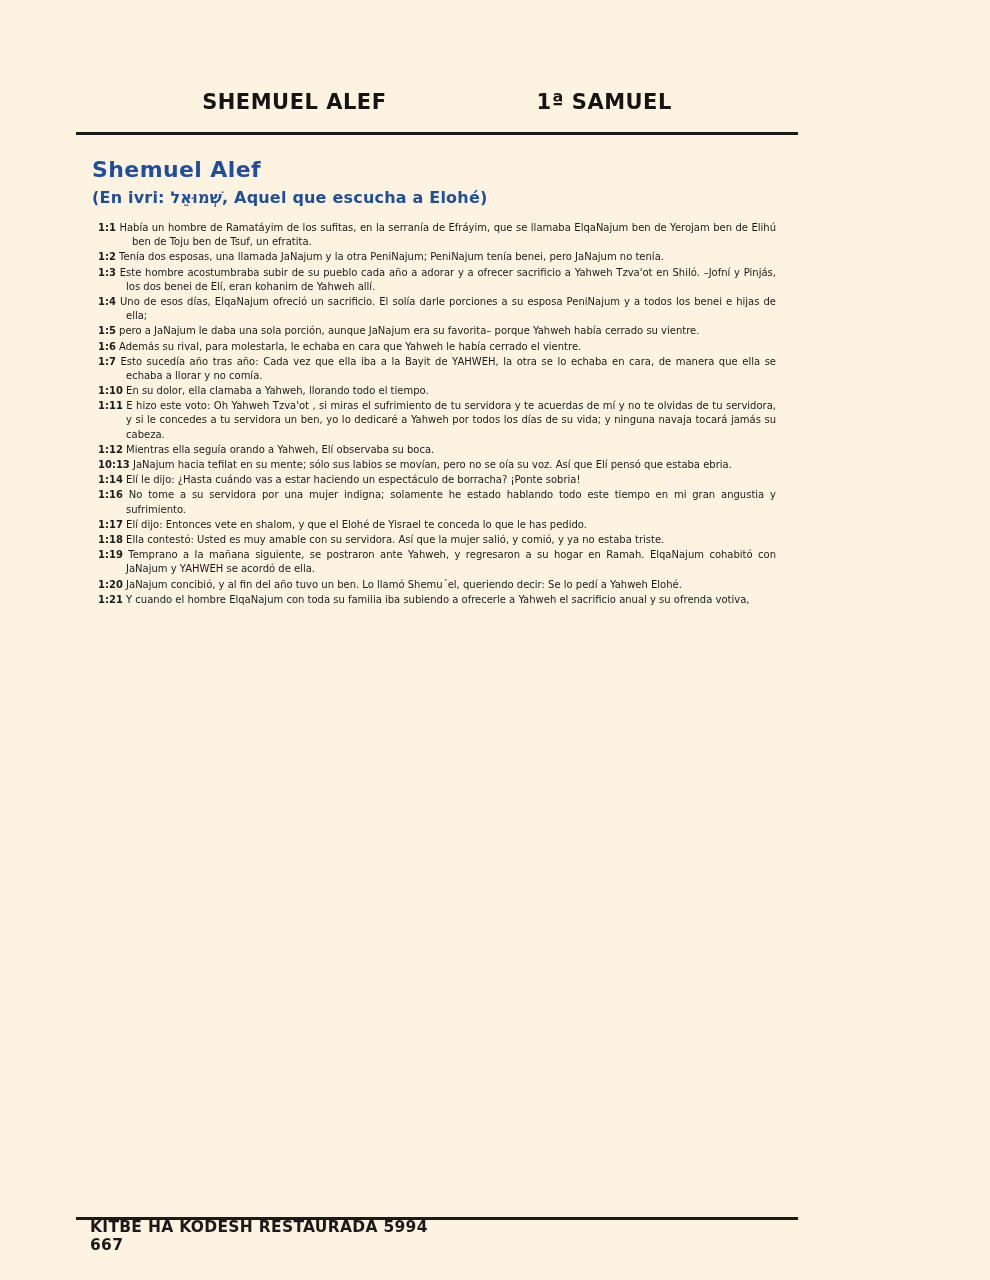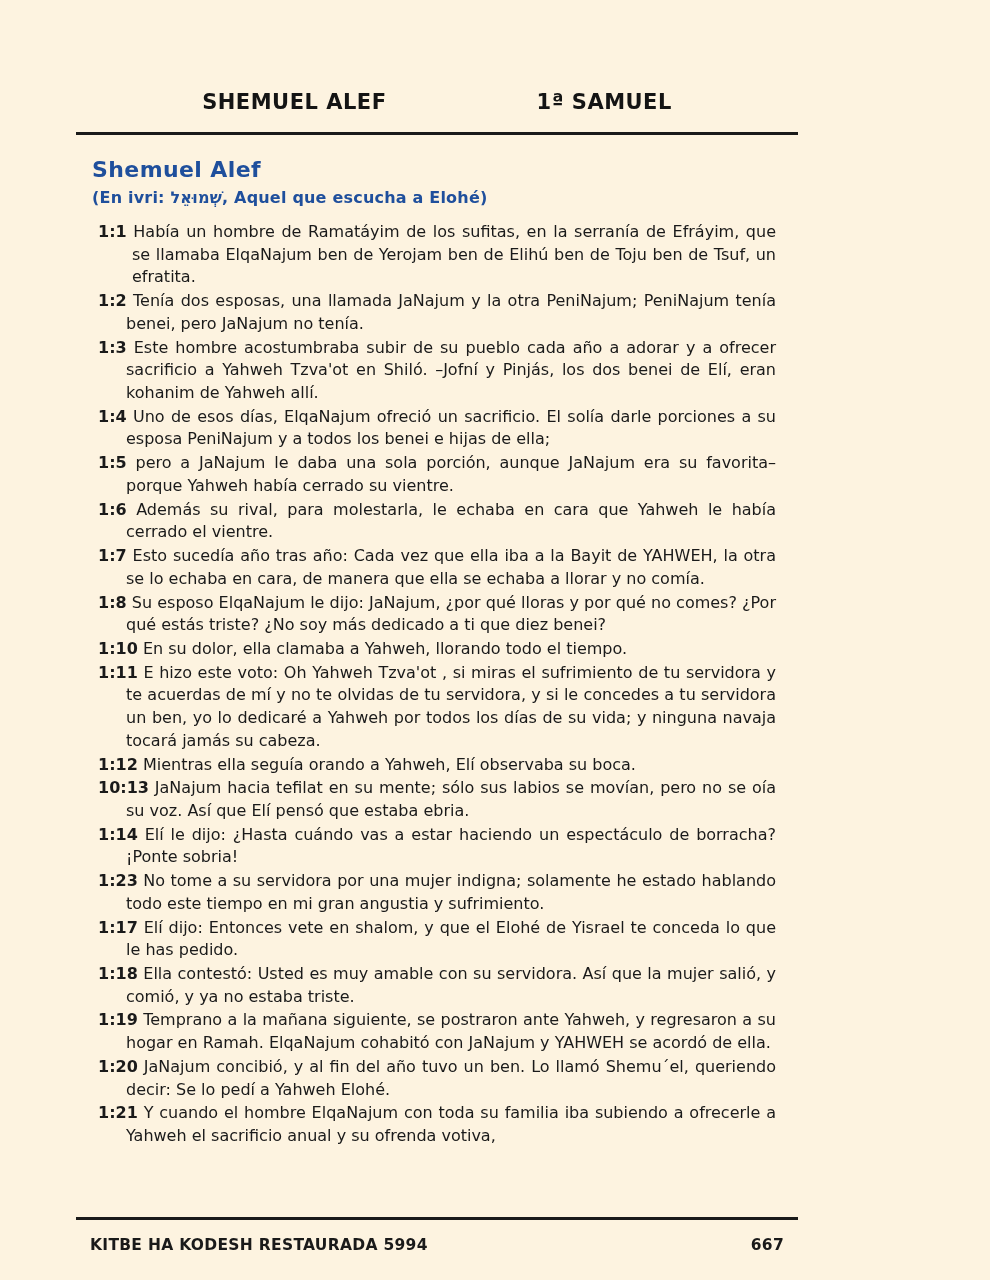--- a/index.html
+++ b/index.html
@@ -61,21 +61,21 @@
   .hebrew {
     font-family: "DejaVu Sans", sans-serif;
     direction: rtl;
     unicode-bidi: isolate;
   }
   
   .verses {
     margin: 14px 42px 0 42px;
   }
   .verse {
-    font-size: 16px;
+    font-size: 10px;
     line-height: 1.42;
     text-align: justify;
     text-justify: inter-word;
     margin-bottom: 1px;
     padding-left: 28px;
     text-indent: -28px;
   }
   .verse .num {
     font-weight: bold;
   }
@@ -98,20 +98,21 @@
     position: absolute;
     left: 90px;
     right: 90px;
     bottom: 26px;
     display: flex;
     justify-content: space-between;
     align-items: baseline;
     font-weight: bold;
     font-size: 15.5px;
     letter-spacing: 0.3px;
+    flex-direction: column;
   }
 </style>
 </head>
 <body>
 
 <div class="page">
 
   <div class="running-head">
     <div class="rh-left">SHEMUEL ALEF</div>
     <div class="rh-right">1ª SAMUEL</div>
@@ -125,27 +126,26 @@
   </div>
 
   <div class="verses">
     <div class="verse first"><span class="num">1:1</span> <span>Había un hombre de Ramatáyim de los sufitas, en la serranía de Efráyim, que se llamaba ElqaNajum ben de Yerojam ben de Elihú ben de Toju ben de Tsuf, un efratita.</span></div>
     <div class="verse"><span class="num">1:2</span> <span>Tenía dos esposas, una llamada JaNajum y la otra PeniNajum; PeniNajum tenía benei, pero JaNajum no tenía.</span></div>
     <div class="verse"><span class="num">1:3</span> <span>Este hombre acostumbraba subir de su pueblo cada año a adorar y a ofrecer sacrificio a Yahweh Tzva'ot  en Shiló. –Jofní y Pinjás, los dos benei de Elí, eran kohanim de Yahweh allí.</span></div>
     <div class="verse"><span class="num">1:4</span> <span>Uno de esos días, ElqaNajum ofreció un sacrificio. El solía darle porciones a su esposa PeniNajum y a todos los benei e hijas de ella;</span></div>
     <div class="verse"><span class="num">1:5</span> <span>pero a JaNajum le daba una sola porción, aunque JaNajum era su favorita– porque Yahweh había cerrado su vientre.</span></div>
     <div class="verse"><span class="num">1:6</span> <span>Además su rival, para molestarla, le echaba en cara que Yahweh le había cerrado el vientre.</span></div>
     <div class="verse"><span class="num">1:7</span> <span>Esto sucedía año tras año: Cada vez que ella iba a la Bayit de YAHWEH, la otra se lo echaba en cara, de manera que ella se echaba a llorar y no comía.</span></div>
-    <div class="verse"><span class="num">1:8</span> <span>Su esposo ElqaNajum le dijo: JaNajum, ¿por qué lloras y por qué no comes? ¿Por qué estás triste? ¿No soy más dedicado a ti que diez benei?</span></div>
     <div class="verse"><span class="num">1:10</span> <span>En su dolor, ella clamaba a Yahweh, llorando todo el tiempo.</span></div>
     <div class="verse"><span class="num">1:11</span> <span>E hizo este voto: Oh Yahweh Tzva'ot , si miras el sufrimiento de tu servidora y te acuerdas de mí y no te olvidas de tu servidora, y si le concedes a tu servidora un ben, yo lo dedicaré a Yahweh por todos los días de su vida; y ninguna navaja tocará jamás su cabeza.</span></div>
     <div class="verse"><span class="num">1:12</span> <span>Mientras ella seguía orando a Yahweh, Elí observaba su boca.</span></div>
     <div class="verse"><span class="num">10:13</span> <span>JaNajum hacia tefilat en su mente; sólo sus labios se movían, pero no se oía su voz. Así que Elí pensó que estaba ebria.</span></div>
     <div class="verse"><span class="num">1:14</span> <span>Elí le dijo: ¿Hasta cuándo vas a estar haciendo un espectáculo de borracha? ¡Ponte sobria!</span></div>
-    <div class="verse"><span class="num">1:23</span> <span>No tome a su servidora por una mujer indigna; solamente he estado hablando todo este tiempo en mi gran angustia y sufrimiento.</span></div>
+    <div class="verse"><span class="num">1:16</span> <span>No tome a su servidora por una mujer indigna; solamente he estado hablando todo este tiempo en mi gran angustia y sufrimiento.</span></div>
     <div class="verse"><span class="num">1:17</span> <span>Elí dijo: Entonces vete en shalom, y que el Elohé de Yisrael te conceda lo que le has pedido.</span></div>
     <div class="verse"><span class="num">1:18</span> <span>Ella contestó: Usted es muy amable con su servidora. Así que la mujer salió, y comió, y ya no estaba triste.</span></div>
     <div class="verse"><span class="num">1:19</span> <span>Temprano a la mañana siguiente, se postraron ante Yahweh, y regresaron a su hogar en Ramah. ElqaNajum cohabitó con JaNajum y YAHWEH se acordó de ella.</span></div>
     <div class="verse"><span class="num">1:20</span> <span>JaNajum concibió, y al fin del año tuvo un ben. Lo llamó Shemu´el, queriendo decir: Se lo pedí a Yahweh Elohé.</span></div>
     <div class="verse"><span class="num">1:21</span> <span>Y cuando el hombre ElqaNajum con toda su familia iba subiendo a ofrecerle a Yahweh el sacrificio anual y su ofrenda votiva,</span></div>
   </div>
 
   <div class="rule-bottom"></div>
   <div class="footer">
     <div>KITBE HA KODESH RESTAURADA  5994</div>

